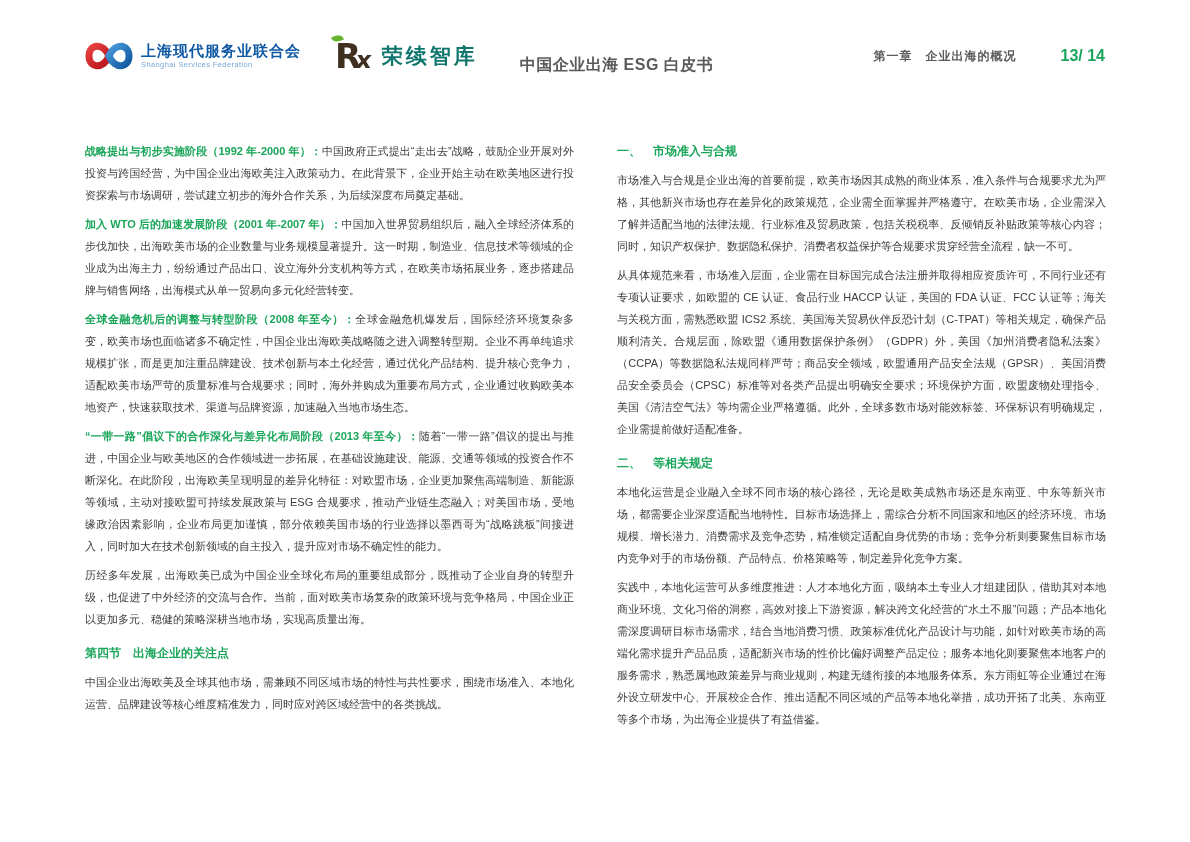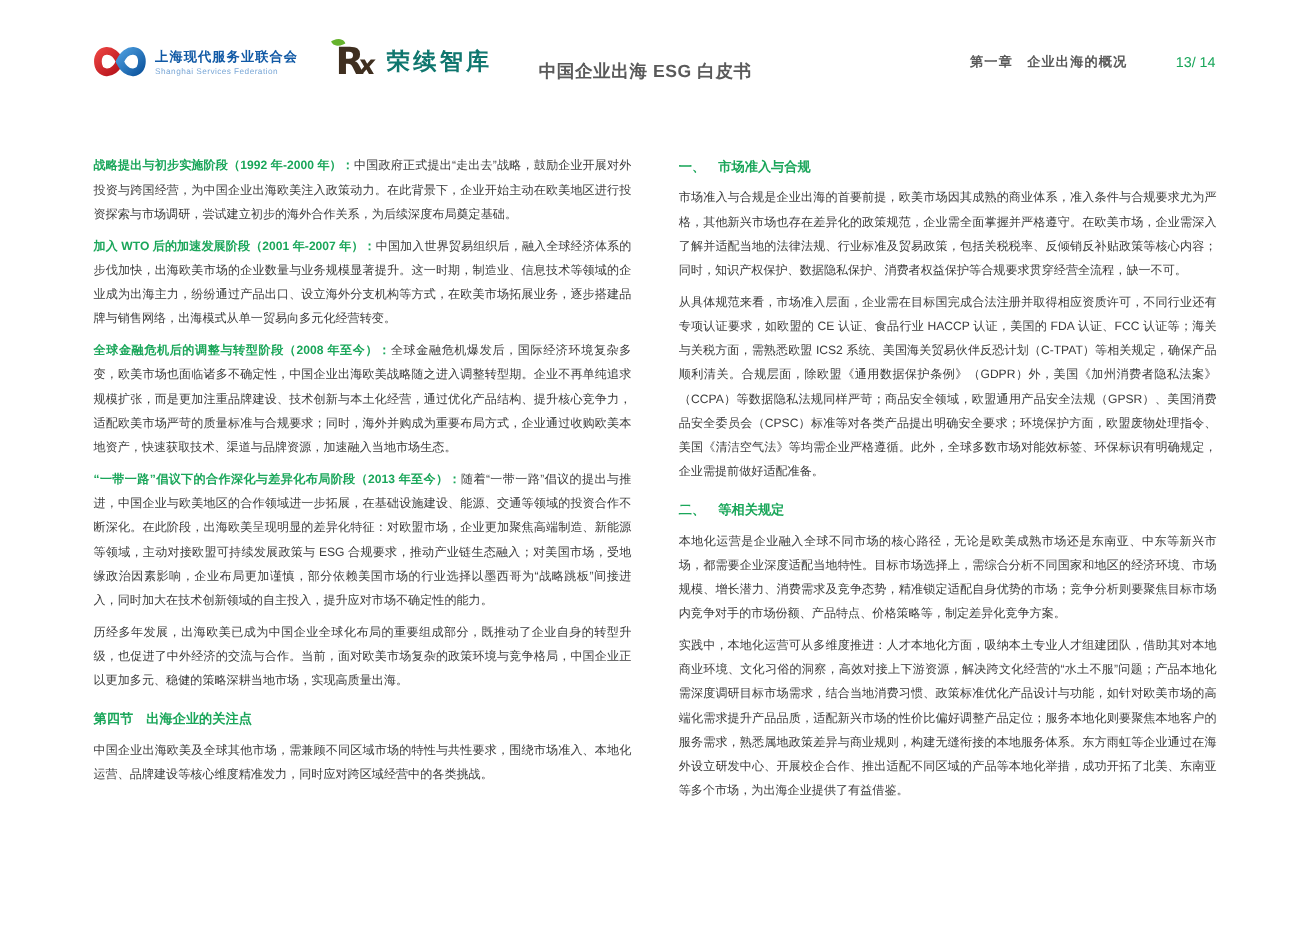--- a/index.html
+++ b/index.html
@@ -10,36 +10,36 @@
   }
 
   
   .header {
     position:absolute; left:85px; right:85px; top:30px; height:52px;
     display:flex; align-items:center;
   }
   .sf-logo { display:flex; align-items:center; }
   .sf-knot { width:48px; height:38px; flex:0 0 auto; }
   .sf-names { margin-left:8px; }
-  .sf-cn { font-size:12px; font-weight:bold; color:#1059a5; letter-spacing:1px; line-height:18px; }
+  .sf-cn { font-size:15px; font-weight:bold; color:#1059a5; letter-spacing:1px; line-height:18px; }
   .sf-en { font-size:7.5px; color:#7aa7d6; letter-spacing:0.4px; line-height:10px; }
 
   .rx-logo { display:flex; align-items:center; margin-left:34px; }
   .rx-mark { position:relative; font-weight:bold; color:#3f2f20; line-height:1;
              font-family:"DejaVu Sans","Liberation Sans",sans-serif; }
   .rx-r { font-size:34px; font-weight:800; letter-spacing:-2px; }
   .rx-x { font-size:24px; font-weight:800; display:inline-block; transform:skewX(-8deg); margin-left:-3px; }
   .rx-leaf { position:absolute; top:-4px; left:-3px; width:11px; height:7px;
              background:#66b32d; border-radius:0 80% 0 80%; transform:rotate(-24deg); }
   .rx-name { margin-left:10px; font-size:21px; font-weight:bold; color:#0f766e; letter-spacing:3px; }
 
   .doc-title { margin-left:42px; margin-top:18px; font-size:16px; font-weight:bold; color:#5a5a5a; letter-spacing:0.5px; }
   .header-spacer { flex:1; }
   .chapter { font-size:12px; font-weight:bold; color:#5a5a5a; letter-spacing:1px; }
-  .page-num { margin-left:44px; font-size:13px; font-weight:normal; color:#1aa65a; }
+  .page-num { margin-left:44px; font-size:16px; font-weight:bold; color:#1aa65a; }
 
   
   .content {
     position:absolute; top:140px; left:85px; width:1021px;
     display:flex; gap:43px;
   }
   .col { width:489px; font-size:11px; line-height:22px; color:#3c3c3c;
          text-align:justify; text-justify:inter-ideograph; }
   .col p { margin:0 0 7px 0; }
   .lead { color:#1aa65a; font-weight:bold; }

